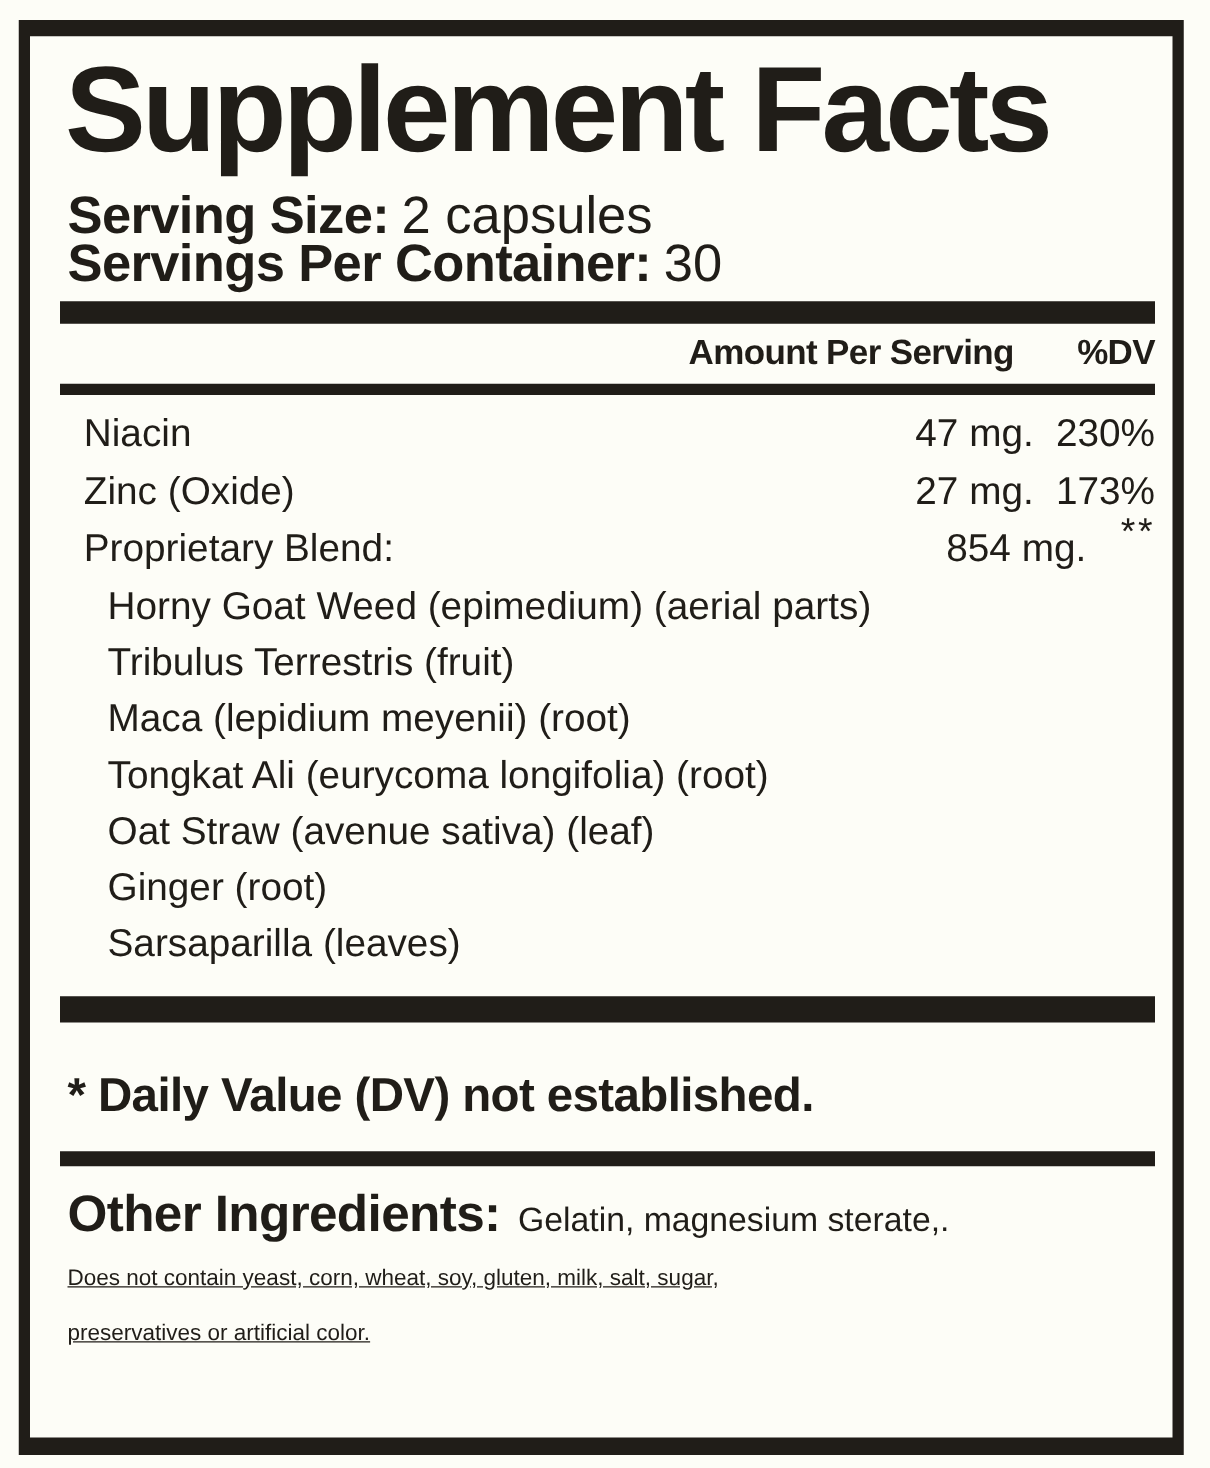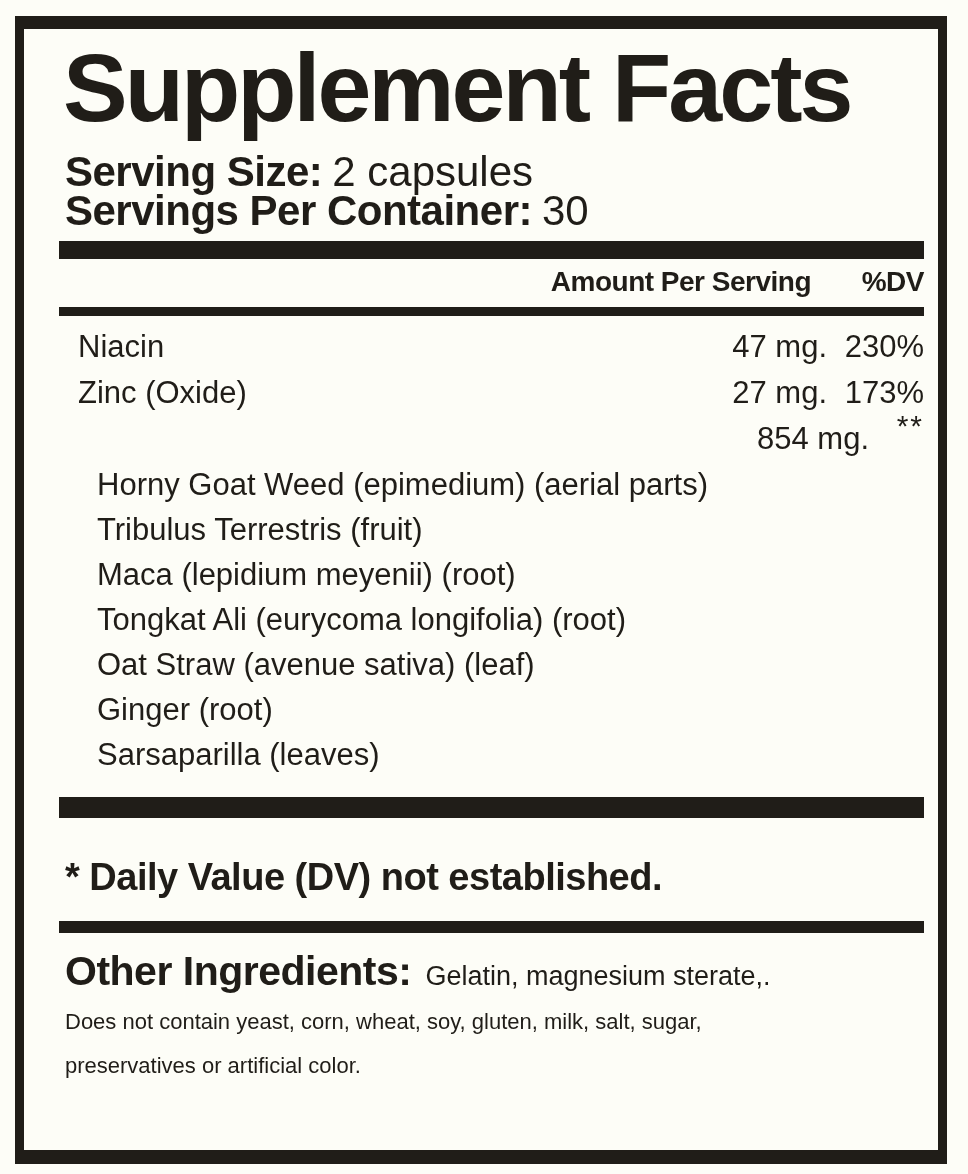--- a/index.html
+++ b/index.html
@@ -14,21 +14,21 @@
     overflow: hidden;
   }
   .label-box {
     position: absolute;
     left: 15px; top: 16px; right: 21px; bottom: 10px;
     border: 9px solid var(--ink);
     border-top-width: 13px;
     border-bottom-width: 14px;
     background: var(--paper);
   }
-  .content { padding: 0 14px 0 35px; }
+  .content { padding: 0 14px 0 24px; }
 
   .title {
     margin: 10px 0 0 4px;
     font-size: 97px;
     font-weight: 900;
     letter-spacing: -3px;
     line-height: 1.02;
     white-space: nowrap;
   }
 
@@ -80,21 +80,21 @@
     font-weight: bold;
     font-size: 38px; line-height: 36px;
     letter-spacing: -0.5px;
   }
 
   .other-ingredients { margin: 20px 0 0 6px; font-size: 27px; line-height: 36px; }
   .oi-label { font-weight: bold; font-size: 41px; letter-spacing: -0.5px; }
   .oi-value { margin-left: 14px; }
 
   .disclaimer { margin: 6px 0 0 6px; }
-  .disclaimer-line { font-size: 22px; line-height: 44px; white-space: nowrap; }
+  .disclaimer-line { font-size: 18px; line-height: 44px; white-space: nowrap; text-decoration: underline; }
 </style>
 </head>
 <body>
 
 <div class="label-box">
   <div class="content">
 
     <div class="title">Supplement Facts</div>
 
     <div class="serving-block">
@@ -124,20 +124,21 @@
           <span class="row-dv">230%</span>
         </div>
 
         <div class="facts-row">
           <span class="row-name">Zinc (Oxide)</span>
           <span class="row-amount">27 mg.</span>
           <span class="row-dv">173%</span>
         </div>
 
         <div class="facts-row">
+          <span class="row-name">Proprietary Blend:</span>
           <span class="row-amount">854 mg.</span>
           <span class="row-dv">**</span>
         </div>
       </div>
 
     <div class="blend-list">
 
         <div class="blend-item">Horny Goat Weed (epimedium) (aerial parts)</div>
 
         <div class="blend-item">Tribulus Terrestris (fruit)</div>

